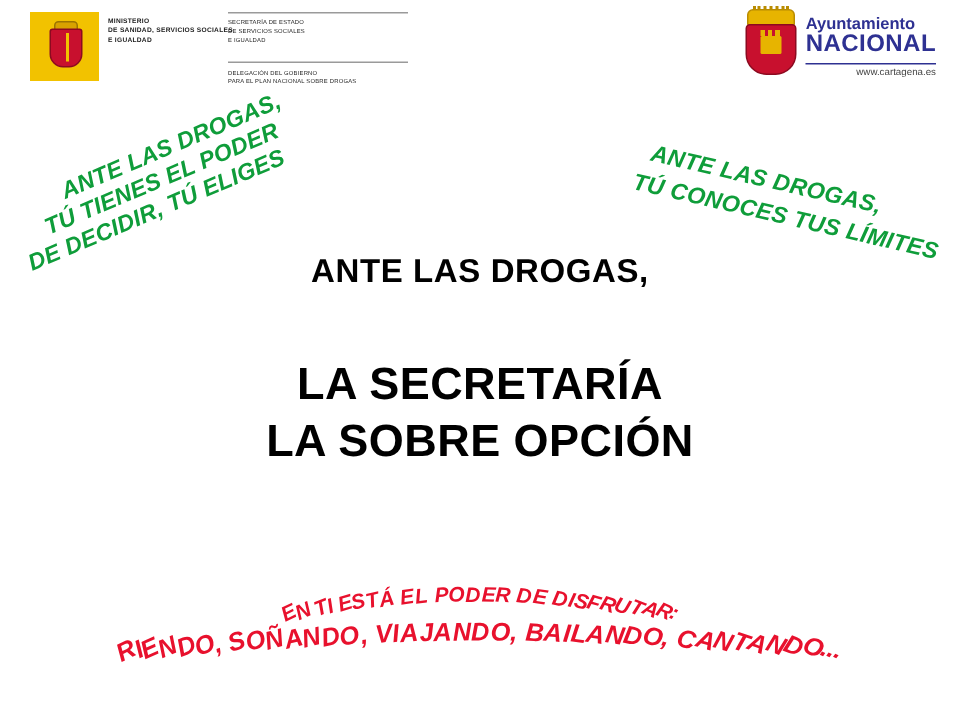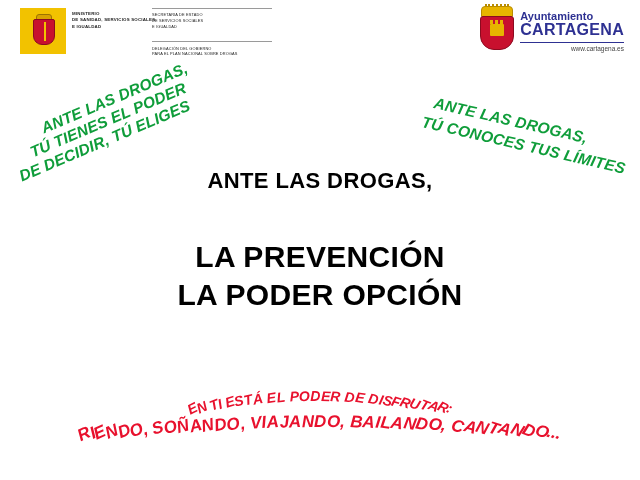--- a/index.html
+++ b/index.html
@@ -312,41 +312,41 @@
 
   <div class="cartagena">
     <div class="carta-crest">
       <div class="crown2"></div>
       <div class="escudo">
           <div class="castle"></div>
         </div>
     </div>
     <div class="carta-text">
       <div class="l1">Ayuntamiento</div>
-      <div class="l2">CARTAGENA</div>
+      <div class="l2">NACIONAL</div>
       <div class="l3">www.cartagena.es</div>
     </div>
   </div>
 
   <div class="arc green-left">
     <div class="ln ln1">ANTE LAS DROGAS,</div>
     <div class="ln ln2">TÚ TIENES EL PODER</div>
     <div class="ln ln3">DE DECIDIR, TÚ ELIGES</div>
   </div>
 
   <div class="arc green-right">
     <div class="ln ln1">ANTE LAS DROGAS,</div>
     <div class="ln ln2">TÚ CONOCES TUS LÍMITES</div>
   </div>
 
   <div class="main-title">
     <div class="t1">ANTE LAS DROGAS,</div>
     <div class="t2">
-      <div>LA PREVENCIÓN</div>
-      <div>LA PODER OPCIÓN</div>
+      <div>LA SECRETARÍA</div>
+      <div>LA SOBRE OPCIÓN</div>
     </div>
   </div>
 
   <div class="red-arc">
     <div class="curve red-line1"><span style="transform: rotate(-26deg) translateY(12.95px);">E</span><span style="transform: rotate(-24.38deg) translateY(11.65px);">N</span><span style="transform: rotate(-22.75deg) translateY(10.38px);">&nbsp;</span><span style="transform: rotate(-21.13deg) translateY(9.13px);">T</span><span style="transform: rotate(-19.5deg) translateY(7.93px);">I</span><span style="transform: rotate(-17.88deg) translateY(6.77px);">&nbsp;</span><span style="transform: rotate(-16.25deg) translateY(5.69px);">E</span><span style="transform: rotate(-14.63deg) translateY(4.67px);">S</span><span style="transform: rotate(-13deg) translateY(3.74px);">T</span><span style="transform: rotate(-11.38deg) translateY(2.89px);">Á</span><span style="transform: rotate(-9.75deg) translateY(2.15px);">&nbsp;</span><span style="transform: rotate(-8.13deg) translateY(1.5px);">E</span><span style="transform: rotate(-6.5deg) translateY(0.97px);">L</span><span style="transform: rotate(-4.88deg) translateY(0.55px);">&nbsp;</span><span style="transform: rotate(-3.25deg) translateY(0.24px);">P</span><span style="transform: rotate(-1.63deg) translateY(0.06px);">O</span><span style="transform: rotate(0deg) translateY(0px);">D</span><span style="transform: rotate(1.63deg) translateY(0.06px);">E</span><span style="transform: rotate(3.25deg) translateY(0.24px);">R</span><span style="transform: rotate(4.88deg) translateY(0.55px);">&nbsp;</span><span style="transform: rotate(6.5deg) translateY(0.97px);">D</span><span style="transform: rotate(8.13deg) translateY(1.5px);">E</span><span style="transform: rotate(9.75deg) translateY(2.15px);">&nbsp;</span><span style="transform: rotate(11.38deg) translateY(2.89px);">D</span><span style="transform: rotate(13deg) translateY(3.74px);">I</span><span style="transform: rotate(14.63deg) translateY(4.67px);">S</span><span style="transform: rotate(16.25deg) translateY(5.69px);">F</span><span style="transform: rotate(17.88deg) translateY(6.77px);">R</span><span style="transform: rotate(19.5deg) translateY(7.93px);">U</span><span style="transform: rotate(21.13deg) translateY(9.13px);">T</span><span style="transform: rotate(22.75deg) translateY(10.38px);">A</span><span style="transform: rotate(24.38deg) translateY(11.65px);">R</span><span style="transform: rotate(26deg) translateY(12.95px);">:</span></div>
     <div class="curve red-line2"><span style="transform: rotate(-26deg) translateY(12.95px);">R</span><span style="transform: rotate(-24.89deg) translateY(12.07px);">I</span><span style="transform: rotate(-23.79deg) translateY(11.19px);">E</span><span style="transform: rotate(-22.68deg) translateY(10.32px);">N</span><span style="transform: rotate(-21.57deg) translateY(9.47px);">D</span><span style="transform: rotate(-20.47deg) translateY(8.64px);">O</span><span style="transform: rotate(-19.36deg) translateY(7.83px);">,</span><span style="transform: rotate(-18.26deg) translateY(7.04px);">&nbsp;</span><span style="transform: rotate(-17.15deg) translateY(6.28px);">S</span><span style="transform: rotate(-16.04deg) translateY(5.55px);">O</span><span style="transform: rotate(-14.94deg) translateY(4.86px);">Ñ</span><span style="transform: rotate(-13.83deg) translateY(4.2px);">A</span><span style="transform: rotate(-12.72deg) translateY(3.59px);">N</span><span style="transform: rotate(-11.62deg) translateY(3.01px);">D</span><span style="transform: rotate(-10.51deg) translateY(2.48px);">O</span><span style="transform: rotate(-9.4deg) translateY(2px);">,</span><span style="transform: rotate(-8.3deg) translateY(1.57px);">&nbsp;</span><span style="transform: rotate(-7.19deg) translateY(1.18px);">V</span><span style="transform: rotate(-6.09deg) translateY(0.85px);">I</span><span style="transform: rotate(-4.98deg) translateY(0.57px);">A</span><span style="transform: rotate(-3.87deg) translateY(0.35px);">J</span><span style="transform: rotate(-2.77deg) translateY(0.18px);">A</span><span style="transform: rotate(-1.66deg) translateY(0.06px);">N</span><span style="transform: rotate(-0.55deg) translateY(0.01px);">D</span><span style="transform: rotate(0.55deg) translateY(0.01px);">O</span><span style="transform: rotate(1.66deg) translateY(0.06px);">,</span><span style="transform: rotate(2.77deg) translateY(0.18px);">&nbsp;</span><span style="transform: rotate(3.87deg) translateY(0.35px);">B</span><span style="transform: rotate(4.98deg) translateY(0.57px);">A</span><span style="transform: rotate(6.09deg) translateY(0.85px);">I</span><span style="transform: rotate(7.19deg) translateY(1.18px);">L</span><span style="transform: rotate(8.3deg) translateY(1.57px);">A</span><span style="transform: rotate(9.4deg) translateY(2px);">N</span><span style="transform: rotate(10.51deg) translateY(2.48px);">D</span><span style="transform: rotate(11.62deg) translateY(3.01px);">O</span><span style="transform: rotate(12.72deg) translateY(3.59px);">,</span><span style="transform: rotate(13.83deg) translateY(4.2px);">&nbsp;</span><span style="transform: rotate(14.94deg) translateY(4.86px);">C</span><span style="transform: rotate(16.04deg) translateY(5.55px);">A</span><span style="transform: rotate(17.15deg) translateY(6.28px);">N</span><span style="transform: rotate(18.26deg) translateY(7.04px);">T</span><span style="transform: rotate(19.36deg) translateY(7.83px);">A</span><span style="transform: rotate(20.47deg) translateY(8.64px);">N</span><span style="transform: rotate(21.57deg) translateY(9.47px);">D</span><span style="transform: rotate(22.68deg) translateY(10.32px);">O</span><span style="transform: rotate(23.79deg) translateY(11.19px);">.</span><span style="transform: rotate(24.89deg) translateY(12.07px);">.</span><span style="transform: rotate(26deg) translateY(12.95px);">.</span></div>
   </div>
 
 </div>
 

